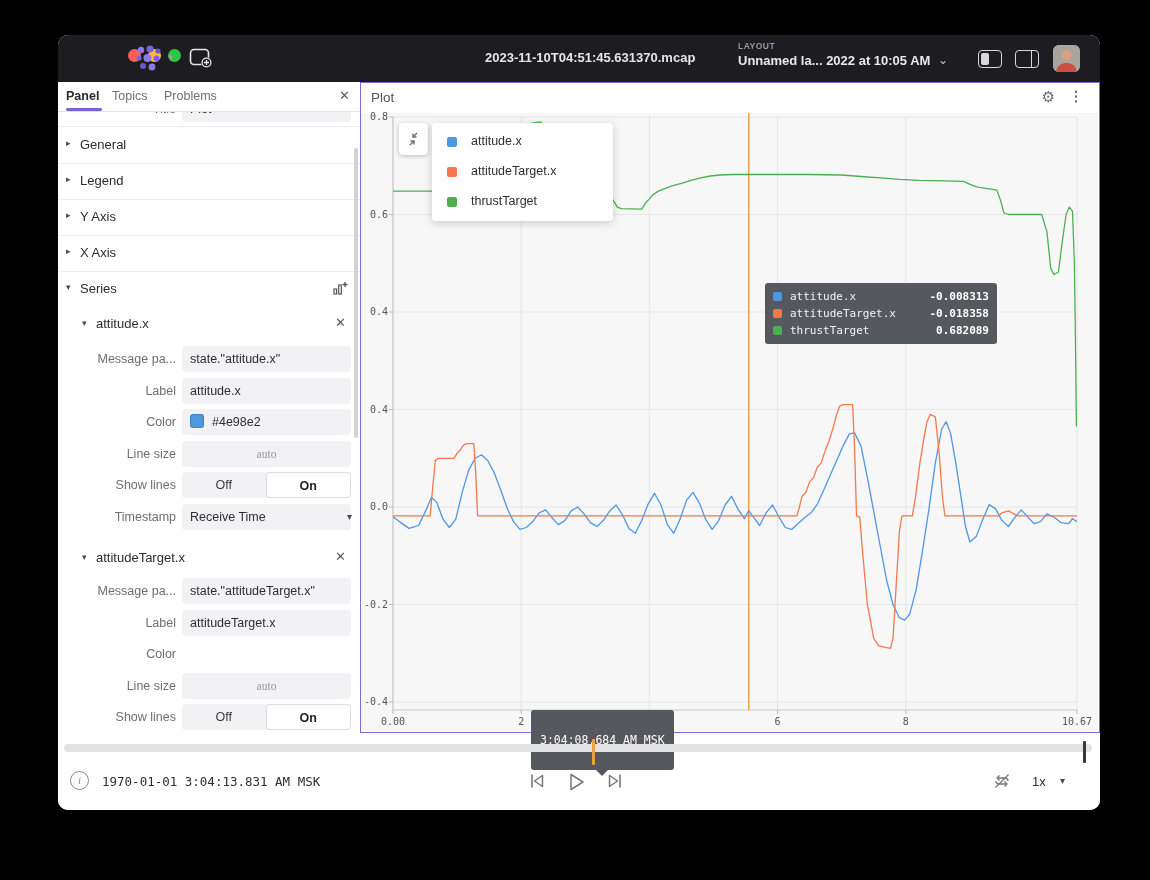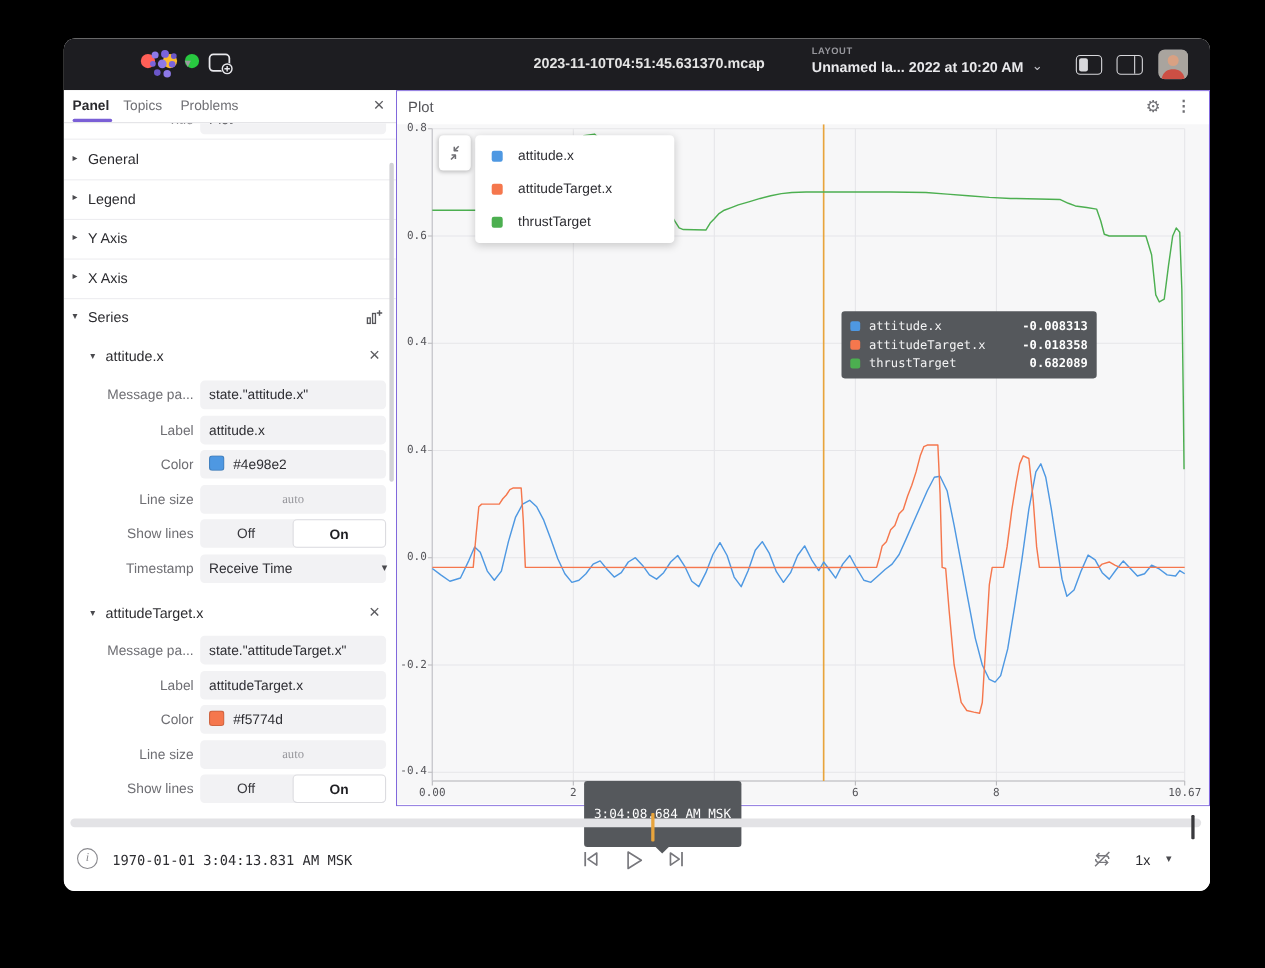--- a/index.html
+++ b/index.html
@@ -120,21 +120,21 @@
         <svg width="24" height="22" viewBox="0 0 24 22">
           <rect x="1.5" y="2.5" width="18" height="15" rx="3.5" fill="none" stroke="#e8e8ec" stroke-width="1.6"></rect>
           <circle cx="17.5" cy="15.5" r="5.5" fill="#1d1d21"></circle>
           <circle cx="17.5" cy="15.5" r="4.4" fill="none" stroke="#e8e8ec" stroke-width="1.3"></circle>
           <path d="M17.5 13v5M15 15.5h5" stroke="#e8e8ec" stroke-width="1.3"></path>
         </svg>
       </div>
       <div class="file-title">2023-11-10T04:51:45.631370.mcap</div>
       <div class="layout-block">
         <div class="layout-label">LAYOUT</div>
-        <div class="layout-name">Unnamed la... 2022 at 10:20 AM</div>
+        <div class="layout-name">Unnamed la... 2022 at 10:05 AM</div>
       </div>
       <div class="layout-caret">⌄</div>
       <div class="paneltoggle" style="left:920px">
           <div class="fill"></div>
         </div>
       <div class="paneltoggle" style="left:957px">
           <div class="line"></div>
         </div>
       <div class="avatar">
         <svg width="27" height="27" viewBox="0 0 27 27">
@@ -230,21 +230,20 @@
         <div class="field-row" style="top:466px">
           <div class="field-label">Message pa...</div>
           <div class="field-input">state."attitudeTarget.x"</div>
         </div>
         <div class="field-row" style="top:497.5px">
           <div class="field-label">Label</div>
           <div class="field-input">attitudeTarget.x</div>
         </div>
         <div class="field-row" style="top:529px">
           <div class="field-label">Color</div>
-          <div class="field-input"><span class="swatch" style="background:#f5774d"></span><span>#f5774d</span></div>
         </div>
         <div class="field-row" style="top:560.5px">
           <div class="field-label">Line size</div>
           <div class="field-input auto">auto</div>
         </div>
         <div class="field-row" style="top:592px">
           <div class="field-label">Show lines</div>
           <div class="segmented">
             <div class="seg">Off</div>
             <div class="seg on">On</div>

